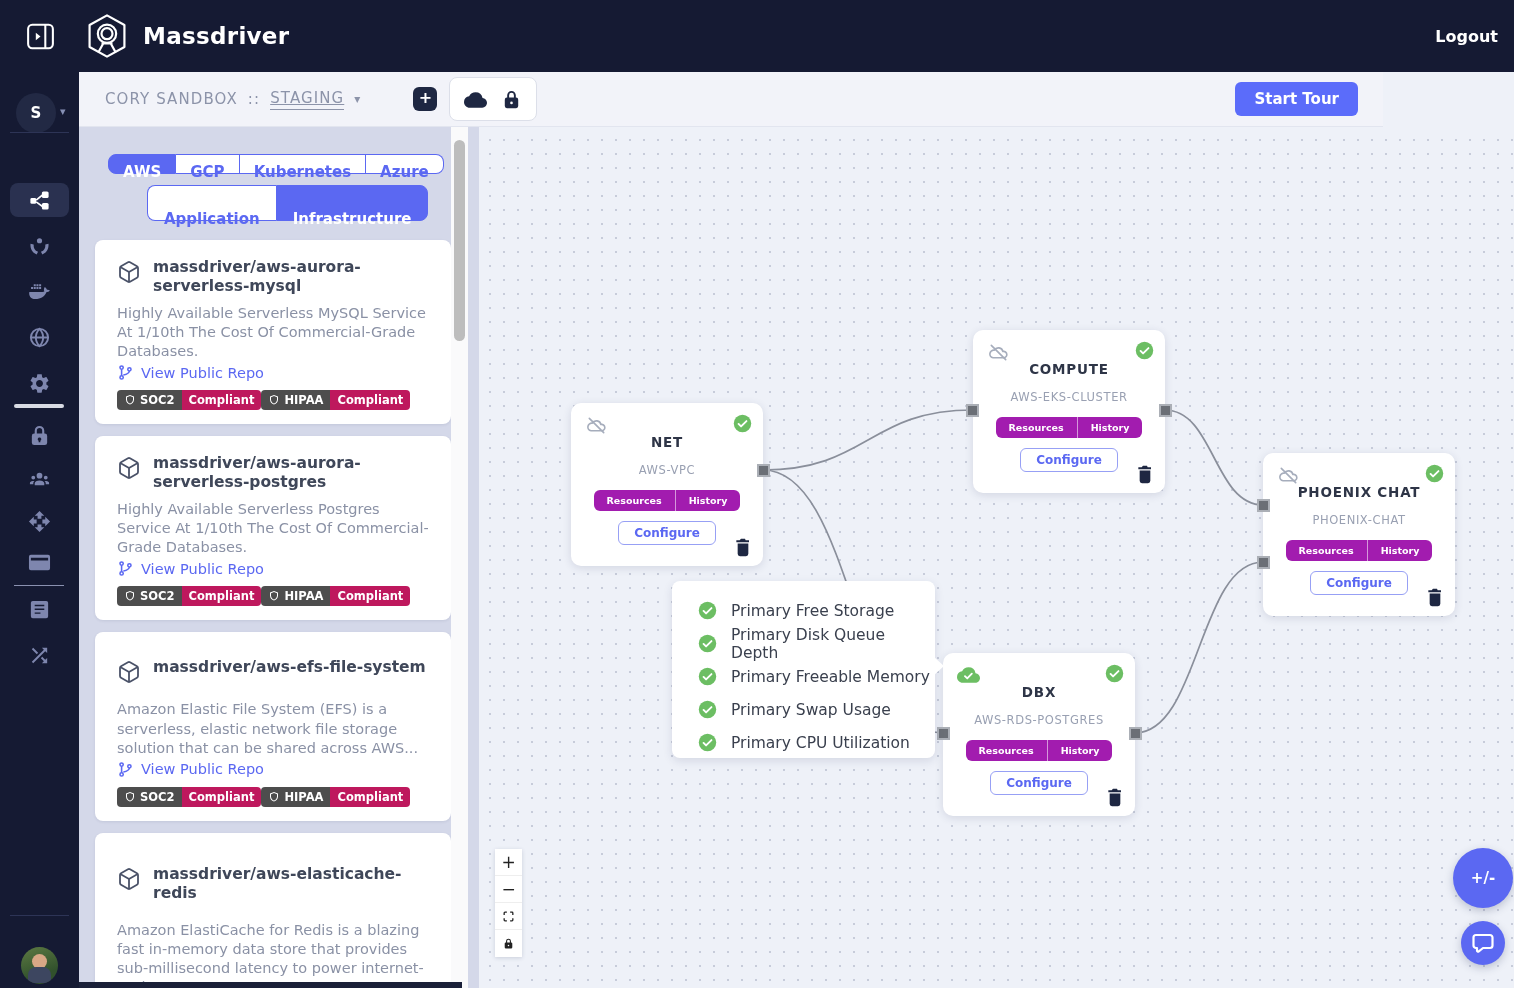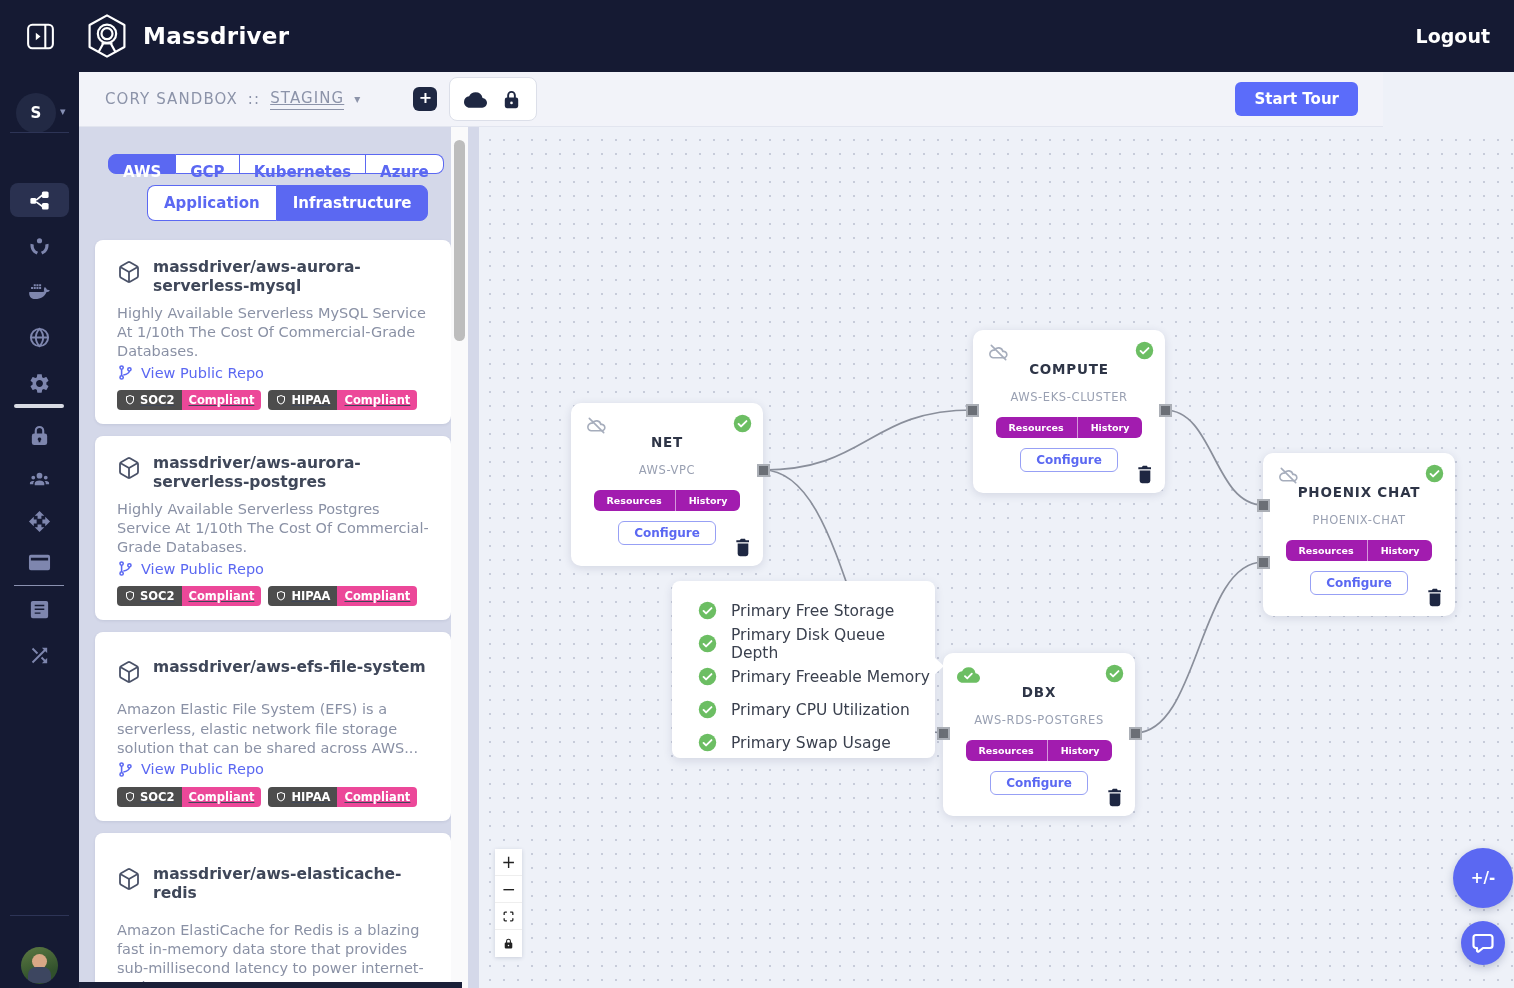--- a/index.html
+++ b/index.html
@@ -10,21 +10,21 @@
   }
   svg { display:block; }
 
   
   .navbar { position:absolute; left:0; top:0; width:1514px; height:72px;
     background:#151A33; display:flex; align-items:center; z-index:10; }
   .nav-toggle { width:33px; height:33px; margin-left:24px; cursor:pointer; }
   .brand { display:flex; align-items:center; margin-left:28px; gap:14px; }
   .brand-logo { width:44px; height:46px; }
   .brand-name { color:#fff; font-size:23px; font-weight:bold; letter-spacing:.3px; }
-  .logout { margin-left:auto; margin-right:24px; color:#fff; font-size:19px;
+  .logout { margin-left:auto; margin-right:16px; color:#fff; font-size:16px;
     font-weight:bold; cursor:pointer; }
 
   
   .rail { position:absolute; left:0; top:72px; width:79px; height:916px;
     background:#151A33; z-index:9; }
   .rail-avatar { position:absolute; left:16px; top:21px; width:40px; height:40px;
     border-radius:50%; background:#222944; color:#fff; font-weight:bold;
     font-size:15px; display:flex; align-items:center; justify-content:center; cursor:pointer; }
   .rail-caret { position:absolute; left:60px; top:33px; color:#8690B5; font-size:11px; }
   .rail-div { position:absolute; left:10px; width:59px; height:1px; background:#2D3456; }
@@ -71,41 +71,41 @@
   .ctab { flex:0 0 auto; height:20px; line-height:34px; text-align:center;
     font-size:15px; font-weight:bold; color:#5B68F2; background:#fff;
     border:1px solid #5B68F2; cursor:pointer; padding:0 14px; }
   .ctab:first-child { border-radius:8px 0 0 8px; }
   .ctab:last-child { border-radius:0 8px 8px 0; }
   .ctab + .ctab { border-left:none; }
   .ctab.on { background:#5B68F2; color:#fff; }
   .type-tabs { display:flex; width:252px; margin:0 auto 19px auto; }
   .ttab { height:36px; line-height:34px; text-align:center; font-size:15px;
     font-weight:bold; color:#5B68F2; background:#fff; border:1px solid #5B68F2;
-    cursor:pointer; padding:0 16px; }
+    cursor:pointer; padding:16px 16px; }
   .ttab:first-child { border-radius:8px 0 0 8px; border-right:none; }
   .ttab:last-child { border-radius:0 8px 8px 0; }
   .ttab.on { background:#5B68F2; color:#fff; }
   .card { background:#fff; border-radius:8px; min-height:183px; margin-bottom:12px;
     padding:18px 20px 14px 22px; box-shadow:0 1px 3px rgba(40,50,90,.10); }
   .card-head { display:flex; gap:12px; }
   .card-cube { flex:0 0 24px; width:24px; height:24px; margin-top:2px; color:#4A5268; }
   .card-title { font-size:15.5px; font-weight:bold; color:#3F4759; line-height:1.22;
     overflow-wrap:anywhere; }
   .card-desc { margin-top:8px; font-size:14.5px; color:#8A91A5; line-height:1.32; }
   .card-link { display:flex; align-items:center; gap:7px; margin-top:3px;
     color:#5B68F2; font-size:14.5px; cursor:pointer; }
   .card-link svg { width:17px; height:17px; }
-  .badges { display:flex; gap:7px; margin-top:9px;text-decoration:underline; }
+  .badges { display:flex; margin-top:9px; }
   .badge { display:flex; font-size:11.5px; font-weight:bold; border-radius:4px;
     overflow:hidden; }
   .badge .b-dark { background:#4D4D4D; color:#fff; display:flex; align-items:center;
     gap:4px; padding:3px 7px; }
   .badge .b-dark svg { width:12px; height:12px; }
-  .badge .b-green { background:#ec4899; color:#fff; padding:3px 7px; }
+  .badge .b-green { background:#be185d; color:#fff; padding:3px 7px; }
   .panel-scroll { position:absolute; right:11px; top:0; width:17px; height:861px;
     background:#FAFAFB; }
   .panel-thumb { position:absolute; left:3px; top:13px; width:11px; height:201px;
     background:#BDBDBD; border-radius:6px; cursor:pointer; }
   .panel-footer { position:absolute; left:0; bottom:0; width:383px; height:6px;
     background:#1A2038; }
 
   
   .canvas { position:absolute; left:479px; top:127px; width:1035px; height:861px;
     background-color:#EEF1F8;
@@ -545,28 +545,28 @@
           <circle cx="12" cy="12" r="11" fill="#6CBE63"></circle>
           <path d="M7 12.5l3.2 3.2L17 9" stroke="#fff" stroke-width="2.4" fill="none" stroke-linecap="round" stroke-linejoin="round"></path>
         </svg>
       <span class="pop-label">Primary Freeable Memory</span>
     </div>
     <div class="pop-row">
       <svg viewBox="0 0 24 24">
           <circle cx="12" cy="12" r="11" fill="#6CBE63"></circle>
           <path d="M7 12.5l3.2 3.2L17 9" stroke="#fff" stroke-width="2.4" fill="none" stroke-linecap="round" stroke-linejoin="round"></path>
         </svg>
-      <span class="pop-label">Primary CPU Utilization</span>
+      <span class="pop-label">Primary Swap Usage</span>
     </div>
     <div class="pop-row">
       <svg viewBox="0 0 24 24">
           <circle cx="12" cy="12" r="11" fill="#6CBE63"></circle>
           <path d="M7 12.5l3.2 3.2L17 9" stroke="#fff" stroke-width="2.4" fill="none" stroke-linecap="round" stroke-linejoin="round"></path>
         </svg>
-      <span class="pop-label">Primary Swap Usage</span>
+      <span class="pop-label">Primary CPU Utilization</span>
     </div>
   </div>
 
   <div class="controls">
     <button class="ctrl">+</button>
     <button class="ctrl">−</button>
     <button class="ctrl">
       <svg viewBox="0 0 24 24" fill="none" stroke="#222" stroke-width="2.4">
         <path d="M4 9V5.5A1.5 1.5 0 015.5 4H9M15 4h3.5A1.5 1.5 0 0120 5.5V9M20 15v3.5a1.5 1.5 0 01-1.5 1.5H15M9 20H5.5A1.5 1.5 0 014 18.5V15"></path>
       </svg>

